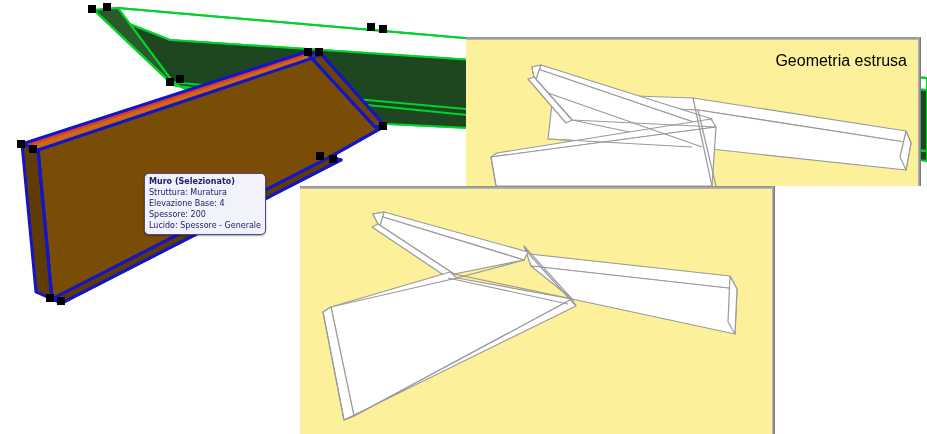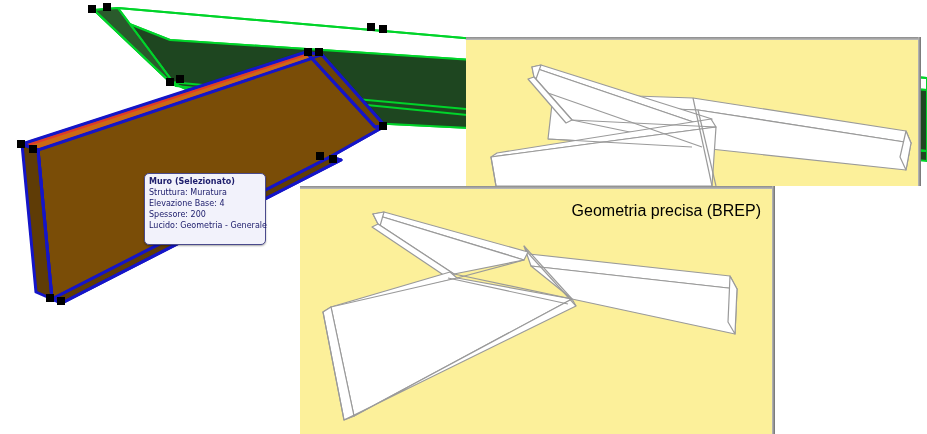--- a/index.html
+++ b/index.html
@@ -29,21 +29,21 @@
   
   #wall-tooltip {
     position: absolute;
     left: 144px;
     top: 173px;
     width: 122px;
     box-sizing: border-box;
     background: #f2f2fb;
     border: 1px solid #4a4a8c;
     border-radius: 5px;
-    padding: 2px 4px 13px 4px;
+    padding: 2px 4px 3px 4px;
     color: #20206e;
     font-family: "DejaVu Sans", sans-serif;
     font-size: 8px;
     line-height: 11px;
     letter-spacing: 0px;
     box-shadow: 0 1px 2px rgba(0,0,0,0.35);
     z-index: 40;
   }
   #wall-tooltip .tip-title {
     font-weight: bold;
@@ -164,21 +164,21 @@
         <rect x="379" y="122" width="8" height="8" fill="#000000"></rect>
       </g>
     </g>
   </svg>
 
   <div id="wall-tooltip">
     <div class="tip-title tip-row">Muro (Selezionato)</div>
     <div class="tip-row">Struttura: Muratura</div>
     <div class="tip-row">Elevazione Base: 4</div>
     <div class="tip-row">Spessore: 200</div>
-    <div class="tip-row">Lucido: Geometria - Generale</div>
+    <div class="tip-row">Lucido: Spessore - Generale</div>
   </div>
 
   <div class="callout" id="callout-extruded">
     <div class="shadow-t"></div>
     <div class="shadow-r"></div>
 
     <svg class="wire-svg" viewBox="0 0 455 149" width="455" height="149" xmlns="http://www.w3.org/2000/svg">
 
       <polygon points="82,56 227,61 440,94 445,106 232,73 86,67" fill="#ffffff" stroke="#9a9a9a" stroke-width="1.2" stroke-linejoin="round"></polygon>
       <polygon points="86,67 232,73 445,106 440,133 226,110 82,102" fill="#ffffff" stroke="#9a9a9a" stroke-width="1.2" stroke-linejoin="round"></polygon>
@@ -193,20 +193,21 @@
       <polygon points="25,120 250,90 246,149 30,149" fill="#ffffff" stroke="#9a9a9a" stroke-width="1.2" stroke-linejoin="round"></polygon>
 
       <line x1="82" y1="56" x2="236" y2="110" stroke="#9a9a9a" stroke-width="1.2"></line>
       <line x1="106" y1="83" x2="250" y2="90" stroke="#9a9a9a" stroke-width="1.2"></line>
       <line x1="227" y1="61" x2="246" y2="149" stroke="#9a9a9a" stroke-width="1.2"></line>
       <line x1="232" y1="73" x2="250" y2="149" stroke="#9a9a9a" stroke-width="1.2"></line>
       <line x1="25" y1="120" x2="30" y2="149" stroke="#9a9a9a" stroke-width="1.2"></line>
       <line x1="82" y1="102" x2="226" y2="110" stroke="#9a9a9a" stroke-width="1.2"></line>
     </svg>
 
+    <div class="callout-label">Geometria estrusa</div>
   </div>
 
   <div class="callout" id="callout-brep">
     <div class="shadow-t"></div>
     <div class="shadow-r"></div>
 
     <svg class="wire-svg" viewBox="0 0 475 248" width="475" height="248" xmlns="http://www.w3.org/2000/svg">
 
       <polygon points="224,60 229,68 430,90 437,103 231,80" fill="#ffffff" stroke="#9a9a9a" stroke-width="1.2" stroke-linejoin="round"></polygon>
       <polygon points="231,80 437,103 435,148 272,113" fill="#ffffff" stroke="#9a9a9a" stroke-width="1.2" stroke-linejoin="round"></polygon>
@@ -223,16 +224,15 @@
       <polygon points="44,234 54,230 272,113 276,120" fill="#ffffff" stroke="#9a9a9a" stroke-width="1.2" stroke-linejoin="round"></polygon>
 
       <line x1="154" y1="88" x2="272" y2="113" stroke="#9a9a9a" stroke-width="1.2"></line>
       <line x1="148" y1="92" x2="268" y2="118" stroke="#9a9a9a" stroke-width="1.2"></line>
       <line x1="224" y1="60" x2="272" y2="113" stroke="#9a9a9a" stroke-width="1.2"></line>
       <line x1="229" y1="68" x2="276" y2="120" stroke="#9a9a9a" stroke-width="1.2"></line>
       <line x1="157" y1="92" x2="224" y2="74" stroke="#9a9a9a" stroke-width="1.2"></line>
       <line x1="23" y1="126" x2="44" y2="234" stroke="#9a9a9a" stroke-width="1.2"></line>
     </svg>
 
-    <div class="callout-label">Geometria precisa (BREP)</div>
   </div>
 
 </div>
 
 </body></html>

